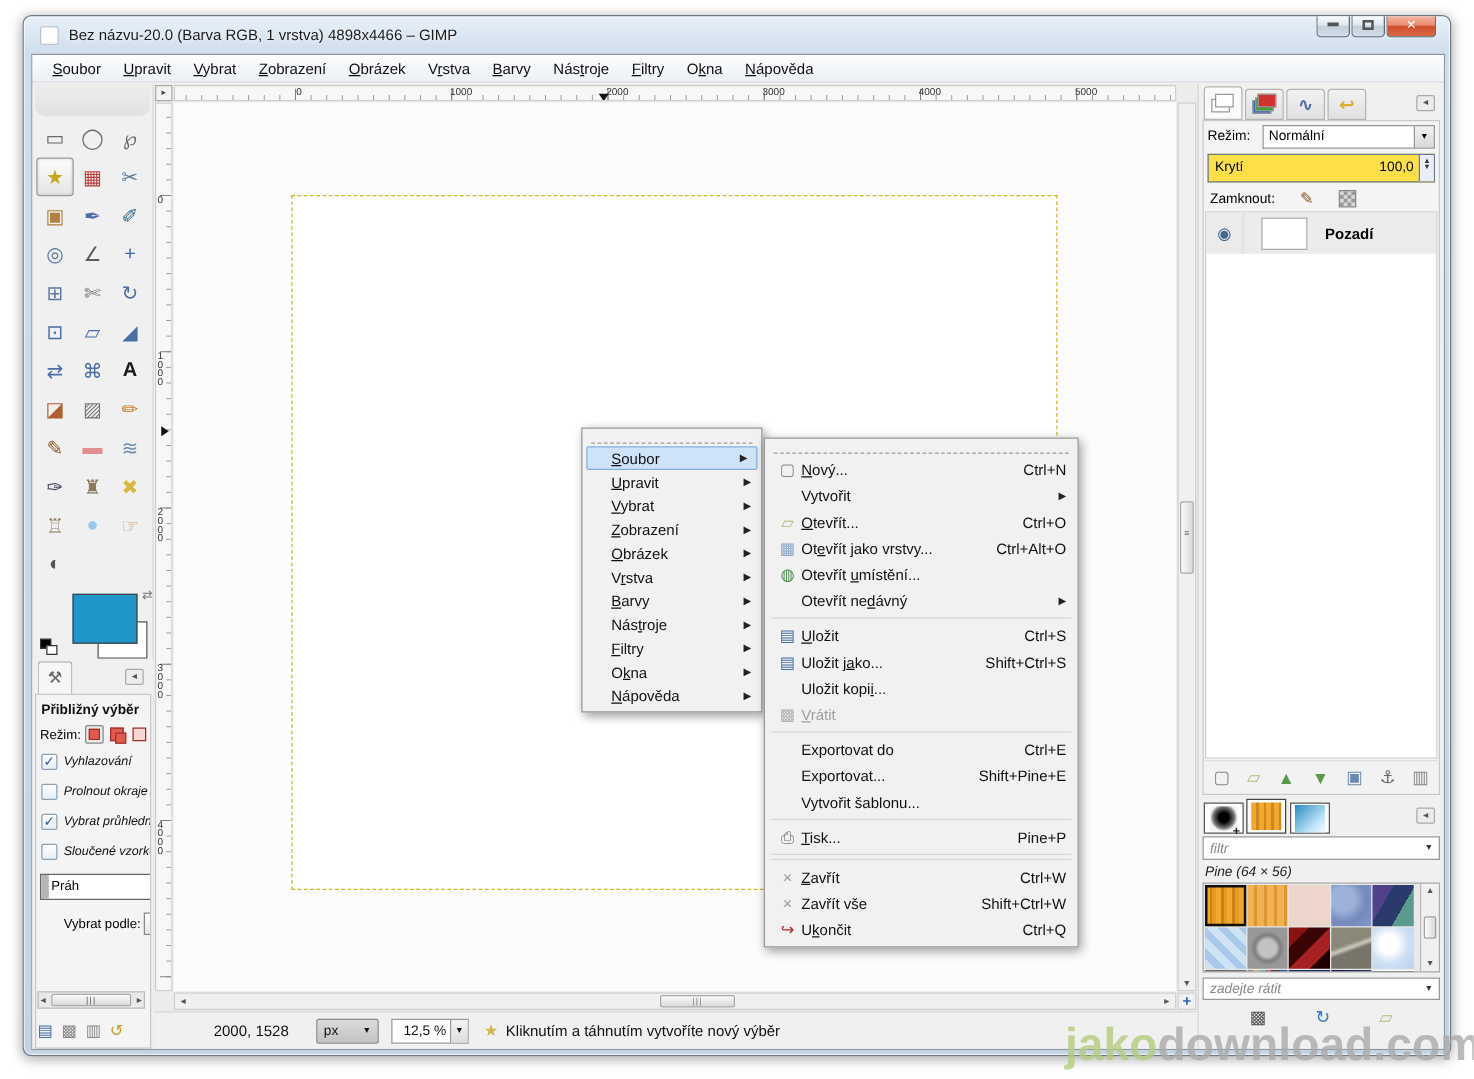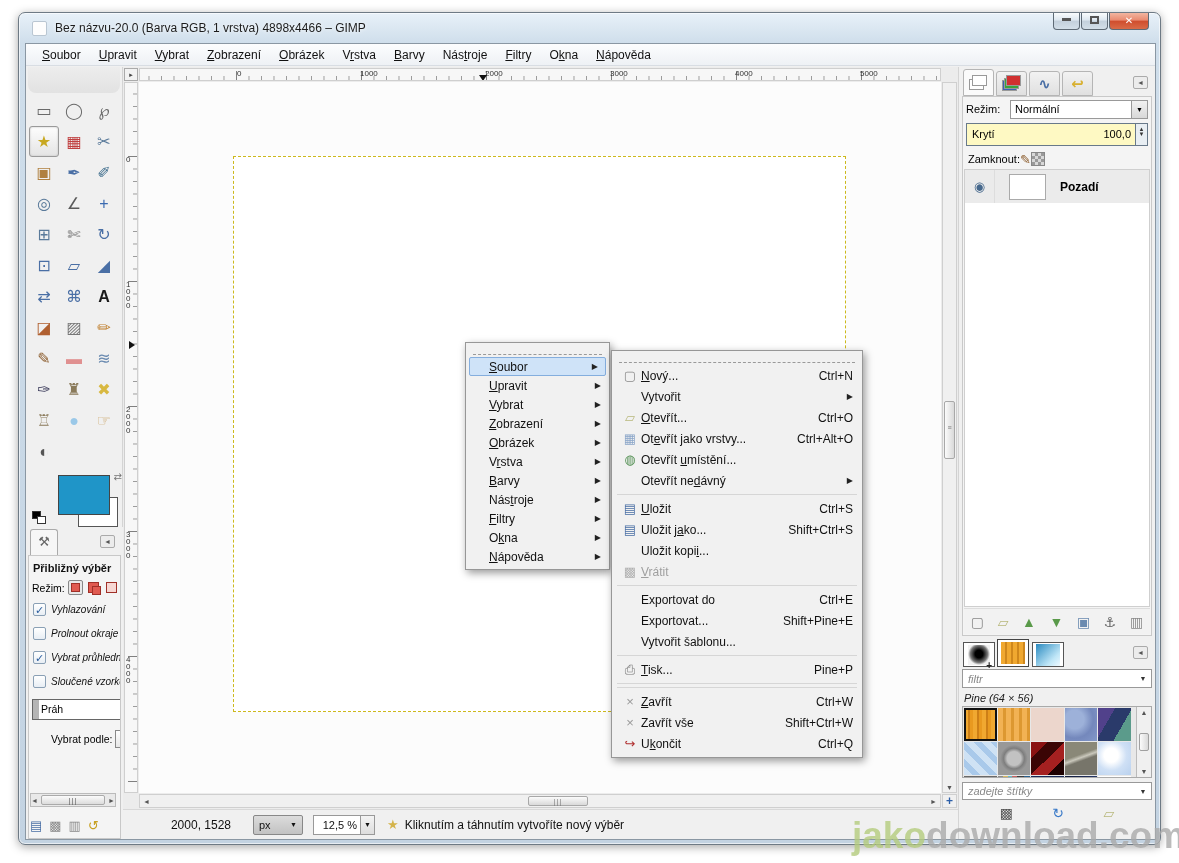--- a/index.html
+++ b/index.html
@@ -176,27 +176,27 @@
   #dock-collapse, #pd-collapse { position:absolute; right:4px; top:7px; width:15px; height:13px;
     border:1px solid #aaa; background:#ececec; font-size:7px; text-align:center; line-height:12px;
     color:#555; border-radius:2px; }
   #layers-panel { position:relative; background:#f4f4f4; border:1px solid #c9c9c9; height:540px; }
   #mode-row-r { display:flex; align-items:center; height:24px; padding:0 3px; }
   #mode-row-r .lbl { font-size:11px; width:44px; }
   #mode-dd { flex:1; font-size:11px; padding:2px 4px; background:#fff; border:1px solid #999;
     border-right:none; height:19px; }
   #mode-btn { width:17px; height:19px; border:1px solid #999; background:linear-gradient(#f2f2f2,#d8d8d8);
     font-size:7px; text-align:center; line-height:18px; }
-  #opacity { position:relative; margin:2px 3px; height:23px; background:#fef9c3; border:1px solid #68798a;
+  #opacity { position:relative; margin:2px 3px; height:23px; background:#fde047; border:1px solid #68798a;
     font-size:11px; }
   #opacity .ol { position:absolute; left:5px; top:4px; }
   #opacity .ov { position:absolute; right:16px; top:4px; }
   #opacity .spin { position:absolute; right:0; top:0; bottom:0; width:12px; border-left:1px solid #68798a;
     background:#e8eef3; font-size:6px; line-height:5px; text-align:center; padding-top:3px; color:#333; }
-  #lock-row { display:flex; align-items:center; height:22px; padding:0 5px; gap:0; }
+  #lock-row { display:flex; align-items:center; height:22px; padding:0 5px; gap:20px; }
   #lock-row .lbl { font-size:11px; }
   #lock-row .li { font-size:13px; }
   #lock-check { width:14px; height:14px; background:
       repeating-conic-gradient(#9a9a9a 0 25%, #d8d8d8 0 50%) 0 0/6px 6px; border:1px solid #888; }
   #layer-list { position:absolute; left:1px; right:1px; top:72px; bottom:28px; background:#fff;
     border:1px solid #cfcfcf; overflow:hidden; }
   .layer-row { height:33px; background:#ebebeb; display:flex; align-items:center; }
   .layer-row .eye { width:30px; text-align:center; color:#46688c; font-size:13px; border-right:1px solid #ddd; height:100%; line-height:33px;}
   .layer-row .thumb { width:37px; height:26px; background:#fff; border:1px solid #aaa; margin-left:14px; }
   .layer-row .lname { font-size:12px; font-weight:bold; margin-left:14px; }
@@ -611,21 +611,21 @@
                 <div class="pat" style="background: linear-gradient(90deg, rgb(16, 24, 56), rgb(40, 56, 104));"></div>
                 <div class="pat" style="background: repeating-linear-gradient(0deg, rgb(17, 17, 17) 0px, rgb(17, 17, 17) 2px, rgb(255, 255, 255) 2px, rgb(255, 255, 255) 5px);"></div>
               </div>
             <div id="pat-scroll">
               <div class="up">▲</div>
               <div class="th"></div>
               <div class="dn">▼</div>
             </div>
           </div>
           <div id="pd-tags">
-            <span class="ph">zadejte štítky</span>
+            <span class="ph">zadejte rátit</span>
             <span class="dd">▼</span>
           </div>
           <div id="pd-btns">
               <span class="ib" style="color: rgb(85, 85, 85);">▩</span>
               <span class="ib" style="color: rgb(58, 122, 200);">↻</span>
               <span class="ib" style="color: rgb(185, 185, 126);">▱</span>
             </div>
         </div>
       </div>
 

